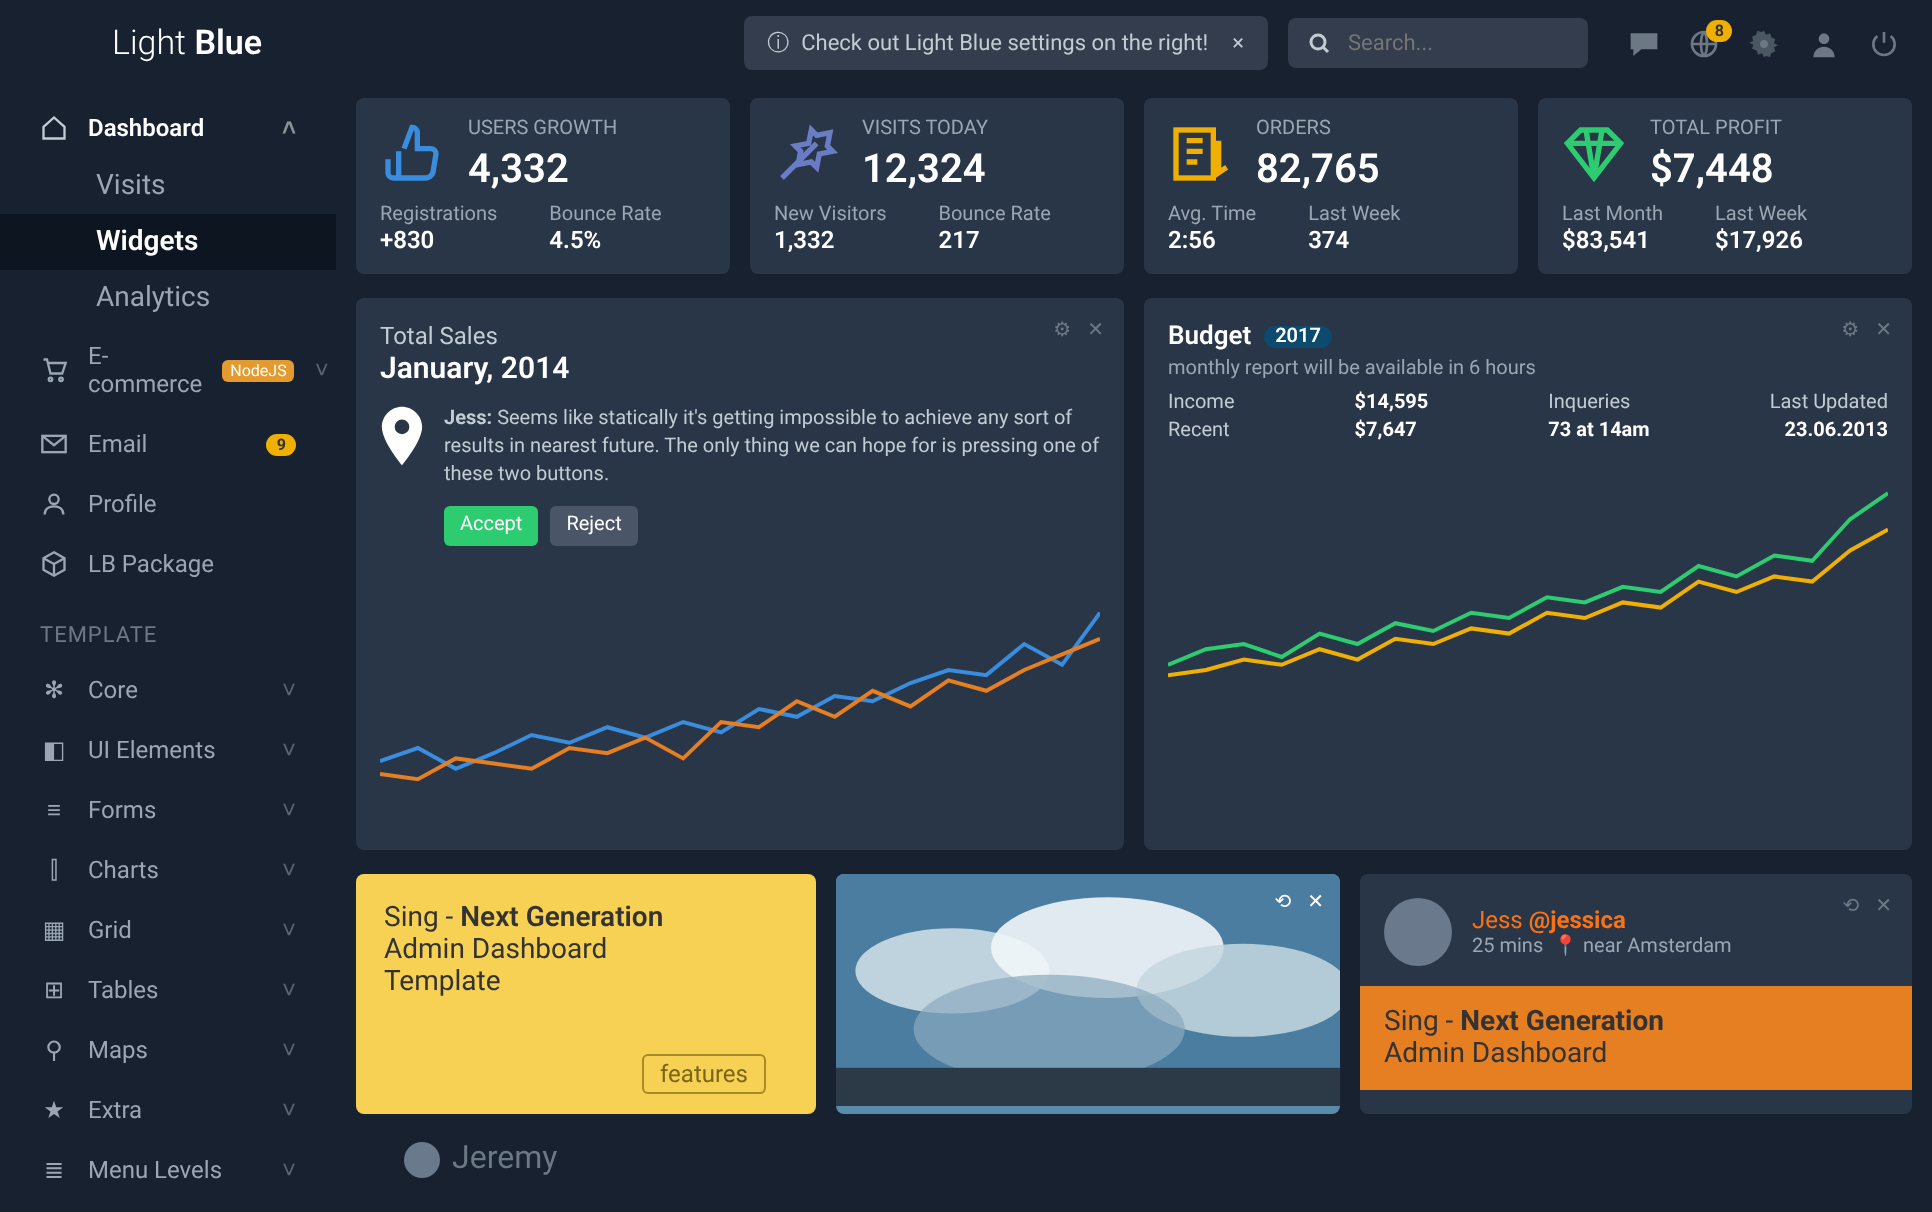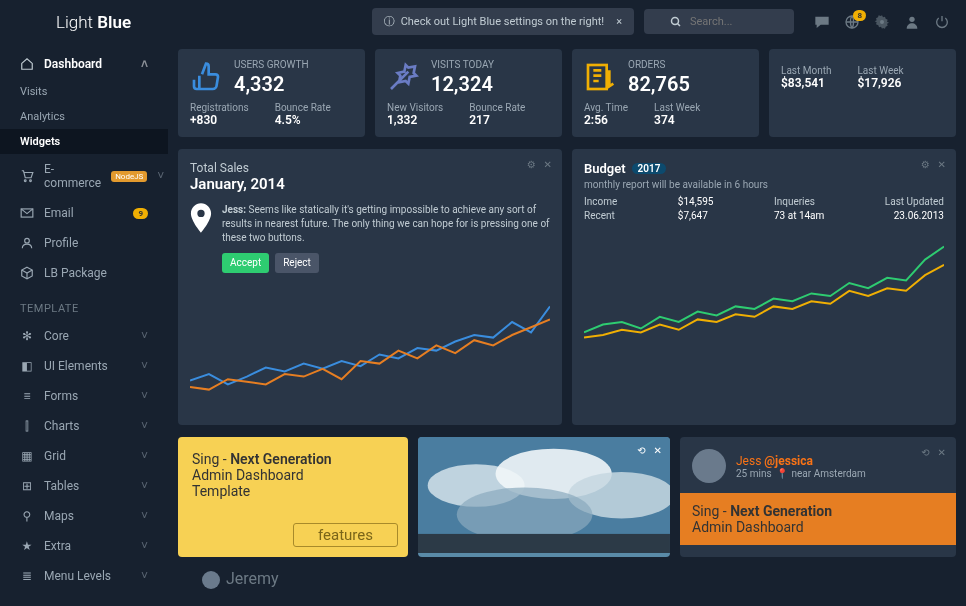--- a/index.html
+++ b/index.html
@@ -3,31 +3,31 @@
 <meta charset="utf-8">
 <style>
 *{box-sizing:border-box;margin:0;padding:0;font-family:-apple-system,BlinkMacSystemFont,"Segoe UI",Roboto,sans-serif}
 body{background:#17212f;color:#c1ccd3;width:966px;height:606px;overflow:hidden;font-size:12px}
 .top{display:flex;align-items:center;padding:8px 16px;gap:10px}
 .logo{font-size:17px;color:#fff;margin-left:40px;font-weight:300}
 .logo b{font-weight:600}
 .spacer{flex:1}
 .alert-pill{background:#333d4d;color:#c1ccd3;border-radius:4px;padding:6px 12px;font-size:11px;position:relative;display:flex;align-items:center;gap:6px}
 .alert-pill .x{margin-left:6px;cursor:pointer}
-.search{background:#333d4d;border-radius:4px;padding:6px 26px;display:flex;align-items:center;gap:8px;width:150px}
+.search{background:#333d4d;border-radius:4px;padding:6px 10px;display:flex;align-items:center;gap:8px;width:150px}
 .search input{background:none;border:none;outline:none;color:#c1ccd3;width:100%;font-size:11px}
 .topicons{display:flex;gap:14px;align-items:center;margin-left:10px}
 .topicon{color:#6c7984;cursor:pointer;position:relative}
 .ybadge{position:absolute;top:-4px;right:-6px;background:#f0af03;color:#333;border-radius:8px;font-size:8px;padding:1px 4px;font-weight:700}
 .main{display:flex;height:calc(100% - 44px)}
 .side{width:168px;padding:6px 0;overflow-y:auto}
 .side .item{padding:8px 20px;display:flex;align-items:center;gap:10px;cursor:pointer;font-size:12px;color:#9aa7b3;position:relative}
 .side .item.active{color:#fff;font-weight:600}
 .side .item .chev{margin-left:auto;opacity:.5}
-.side .sub{padding:6px 20px 6px 20px;font-size:11px;color:#9aa7b3;cursor:pointer}
+.side .sub{padding:6px 20px 6px 48px;font-size:14px;color:#9aa7b3;cursor:pointer}
 .side .sub.on{background:#0d1520;color:#fff;font-weight:600}
 .side .hdr{padding:14px 20px 6px;font-size:11px;color:#6c7984;letter-spacing:.5px}
 .tag-node{background:#e39a2e;color:#fff;font-size:8px;padding:1px 4px;border-radius:3px;margin-left:0}
 .round-badge{background:#f0af03;color:#333;border-radius:8px;font-size:8px;padding:1px 5px;font-weight:700;margin-left:auto}
 .content{flex:1;padding:6px 10px;overflow-y:auto}
 .row{display:flex;gap:10px;margin-bottom:12px}
 .card{background:#293647;border-radius:4px;padding:10px 12px;flex:1;position:relative}
 .stat{display:flex;gap:12px}
 .stat .ic{width:32px;display:flex;align-items:flex-start;padding-top:2px}
 .stat .lbl{font-size:10px;color:#9aa7b3;margin-bottom:2px}
@@ -42,26 +42,26 @@
 .ctl span{cursor:pointer}
 .msg{display:flex;gap:10px;margin-top:10px;font-size:10px;color:#c1ccd3;line-height:1.4}
 .pin{width:22px;flex-shrink:0}
 .btns{margin-top:8px;display:flex;gap:6px}
 .btn{padding:3px 8px;border-radius:3px;font-size:10px;cursor:pointer}
 .btn.ok{background:#2ecc71;color:#fff}
 .btn.no{background:#4a5568;color:#fff}
 .chartarea{height:130px;margin-top:10px}
 .budgetinfo{display:flex;justify-content:space-between;font-size:10px;margin-top:6px;gap:16px}
 .budgetinfo .col{display:flex;flex-direction:column;gap:3px}
-.wv{color:#fff;font-weight:400}
+.wv{color:#fff;font-weight:700}
 .orange-pill{background:#0c4a6e;color:#fff;border-radius:8px;padding:0 6px;font-size:10px;font-weight:600}
 .yellow-card{background:#f7d154;color:#333;border-radius:4px;padding:14px;width:230px;position:relative;height:120px}
 .yellow-card .t1{font-size:14px}
 .yellow-card .t1 b{font-weight:600}
-.feat{position:absolute;bottom:10px;right:10px;border:1px solid #a88a2a;padding:2px 24px;font-size:15px;border-radius:3px;color:#7a6519}
+.feat{position:absolute;bottom:10px;right:25px;border:1px solid #a88a2a;padding:2px 8px;font-size:12px;border-radius:3px;color:#7a6519}
 .cloud-card{flex:1;background:#5a8ba8;border-radius:4px;height:120px;position:relative;overflow:hidden}
 .cloud-card .crtl{position:absolute;top:8px;right:8px;display:flex;gap:8px;color:#fff;font-size:10px}
 .profile-card{flex:1;background:#293647;border-radius:4px;padding:12px;min-width:260px;position:relative}
 .prow{display:flex;gap:10px;align-items:center}
 .avatar{width:34px;height:34px;border-radius:50%;background:#6a7a8c}
 .orange-band{background:#e67e22;margin:10px -12px -12px;padding:10px 12px;color:#333}
 svg{display:block}
 .cloud-bg{position:absolute;inset:0}
 </style>
 </head>
@@ -124,22 +124,22 @@
   <div class="item active">
     <span>
           <svg width="14" height="14" viewBox="0 0 24 24" fill="none" stroke="#c1ccd3" stroke-width="2">
             <path d="M3 11l9-8 9 8v10H3z"></path>
           </svg>
         </span>
     <span>Dashboard</span>
     <span class="chev">˄</span>
   </div>
   <div class="sub">Visits</div>
+  <div class="sub on">Widgets</div>
   <div class="sub">Analytics</div>
-  <div class="sub on">Widgets</div>
 
   <div class="item">
     <span>
           <svg width="14" height="14" viewBox="0 0 24 24" fill="none" stroke="#9aa7b3" stroke-width="2">
             <path d="M3 3h3l3 12h10l3-9H7"></path>
             <circle cx="9" cy="20" r="1.5"></circle>
             <circle cx="18" cy="20" r="1.5"></circle>
           </svg>
         </span>
     <span>E-commerce</span>
@@ -291,20 +291,32 @@
               <div class="k">Avg. Time</div>
               <div class="v">2:56</div>
             </div>
             <div>
               <div class="k">Last Week</div>
               <div class="v">374</div>
             </div>
           </div>
         </div>
         <div class="card">
+          <div class="stat">
+            <div class="ic">
+              <svg width="32" height="32" viewBox="0 0 24 24" fill="none" stroke="#2ecc71" stroke-width="2">
+                <path d="M2 8l5-5h10l5 5-10 13z"></path>
+                <path d="M2 8h20M9 3l3 18M15 3l-3 18"></path>
+              </svg>
+            </div>
+            <div>
+              <div class="lbl">TOTAL PROFIT</div>
+              <div class="big">$7,448</div>
+            </div>
+          </div>
           <div class="subrow">
             <div>
               <div class="k">Last Month</div>
               <div class="v">$83,541</div>
             </div>
             <div>
               <div class="k">Last Week</div>
               <div class="v">$17,926</div>
             </div>
           </div>

